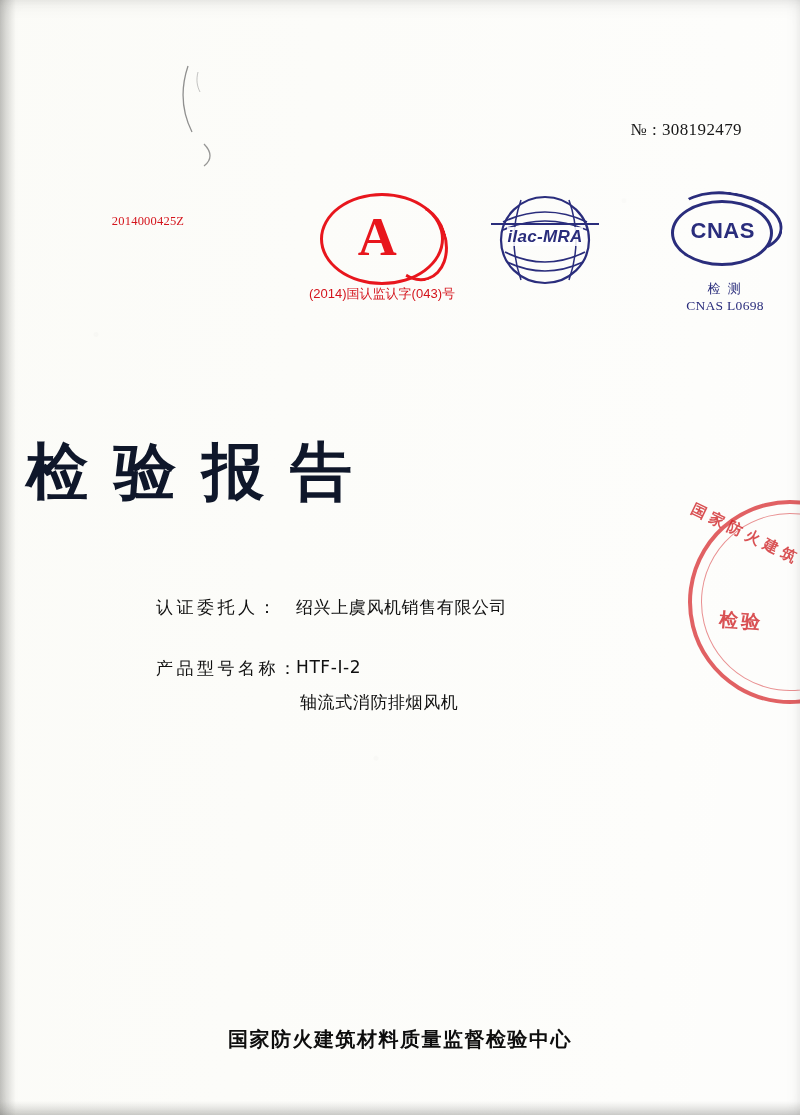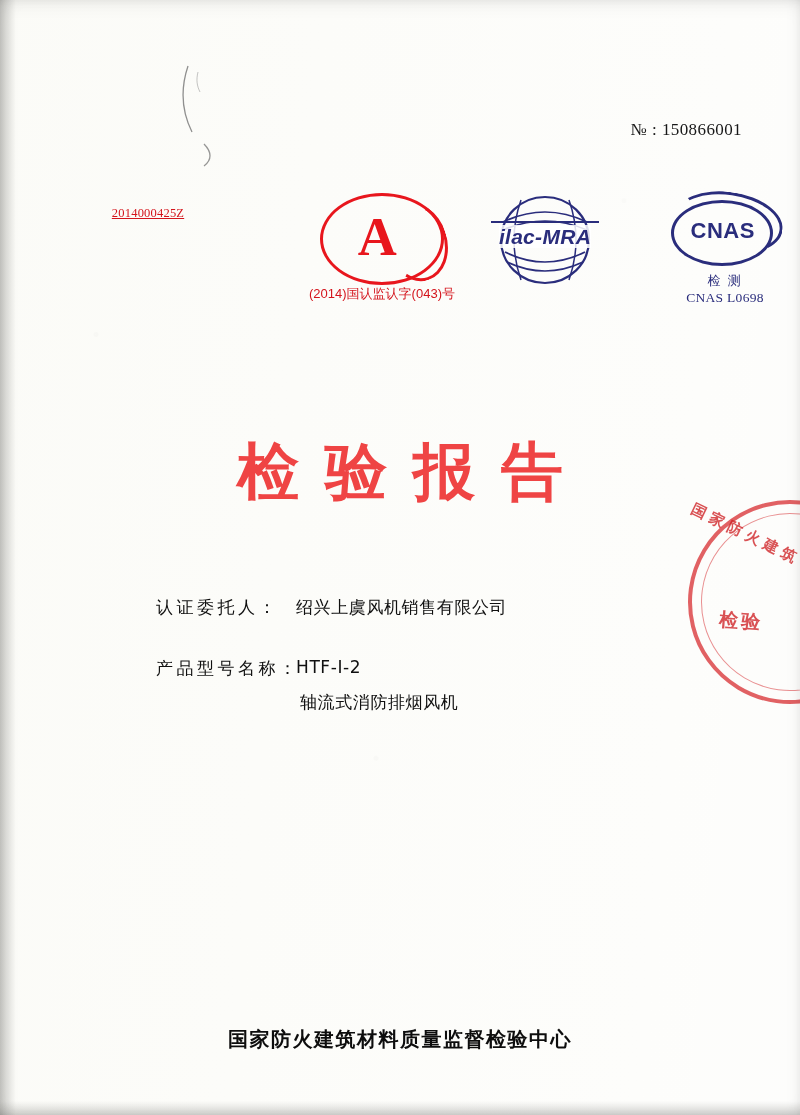--- a/index.html
+++ b/index.html
@@ -89,25 +89,25 @@
     top: 50%; left: 50%;
     transform: translate(-50%, -50%);
     font-size: 30px;
     font-weight: bold;
     letter-spacing: 2px;
     color: #e8161d;
     font-family: "Liberation Serif", serif;
     white-space: nowrap;
   }
   .cma-code {
+    margin-top: 8px;
     font-size: 12.5px;
     color: #d4141c;
     font-family: "Liberation Serif", serif;
     letter-spacing: 0.2px;
-    text-decoration: underline;
   }
 
   
   .logo-cnas-a { left: 222px; top: 5px; width: 200px; }
   .cnasa-ellipse {
     width: 118px; height: 86px;
     border: 3.5px solid #e8161d;
     border-radius: 50%;
     position: relative;
     margin: 0 auto;
@@ -151,21 +151,21 @@
     position: absolute;
     left: 50%;
     top: 46%;
     transform: translate(-50%, -50%);
     width: 108px;
     border-top: 2.6px solid #2a2d7c;
     padding: 2px 0;
     text-align: center;
   }
   .ilac-text {
-    font-size: 21px;
+    font-size: 17px;
     font-weight: bold;
     font-style: italic;
     color: #2a2d7c;
     letter-spacing: 0.3px;
     font-family: "Liberation Sans", sans-serif;
     background: rgba(255,255,255,0.85);
   }
 
   
   .logo-cnas { left: 590px; top: 2px; width: 150px; }
@@ -195,43 +195,42 @@
     position: absolute;
     left: 4px; top: -2px;
     width: 104px; height: 56px;
     border: 3px solid #2a2d7c;
     border-radius: 50%;
     border-bottom-color: transparent;
     border-left-color: transparent;
     transform: rotate(8deg);
   }
   .cnas-sub {
-    margin-top: 4px;
+    margin-top: 12px;
     font-size: 13px;
     color: #2a2d7c;
     font-family: "Liberation Serif", serif;
     letter-spacing: 2px;
   }
   .cnas-code {
     font-size: 13.5px;
     color: #2a2d7c;
     font-family: "Liberation Serif", serif;
     letter-spacing: 0.3px;
   }
 
   
   .doc-title {
     position: absolute;
     top: 430px;
     left: 0; right: 0;
-    text-align: center;
     font-size: 62px;
     font-weight: bold;
     letter-spacing: 26px;
-    color: #ef4444;
+    color: #0f172a;
     font-family: "DejaVu Sans", sans-serif;
     text-indent: 26px;
   }
 
   
   .fields {
     position: absolute;
     left: 156px;
     top: 596px;
     width: 520px;
@@ -345,21 +344,21 @@
 <div class="page">
 
   <div class="paper-texture"></div>
 
   <svg class="scribble" viewBox="0 0 60 110">
     <path d="M10 6 C 2 30, 4 52, 14 72" stroke="#6b6b6b" stroke-width="1.3" fill="none" opacity="0.75"></path>
     <path d="M26 84 C 34 92, 34 100, 26 106" stroke="#6b6b6b" stroke-width="1.3" fill="none" opacity="0.7"></path>
     <path d="M20 12 C 18 20, 19 26, 22 32" stroke="#8a8a8a" stroke-width="1" fill="none" opacity="0.5"></path>
   </svg>
 
-  <div class="serial">№ : 150866001</div>
+  <div class="serial">№ : 308192479</div>
 
   <div class="logo-row">
 
     <div class="logo logo-cma">
       <div class="cma-code">2014000425Z</div>
     </div>
 
     <div class="logo logo-cnas-a">
       <div class="cnasa-ellipse">
         <div class="cnasa-A">A</div>

